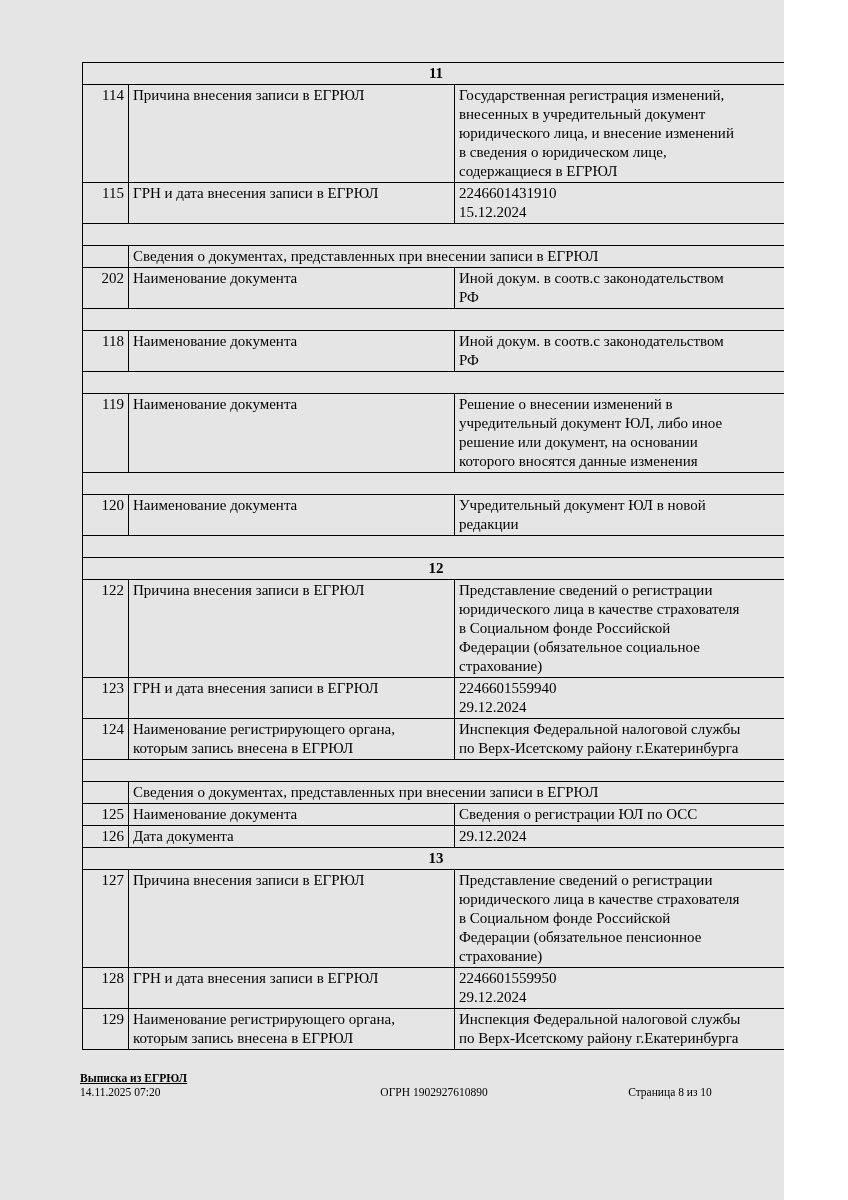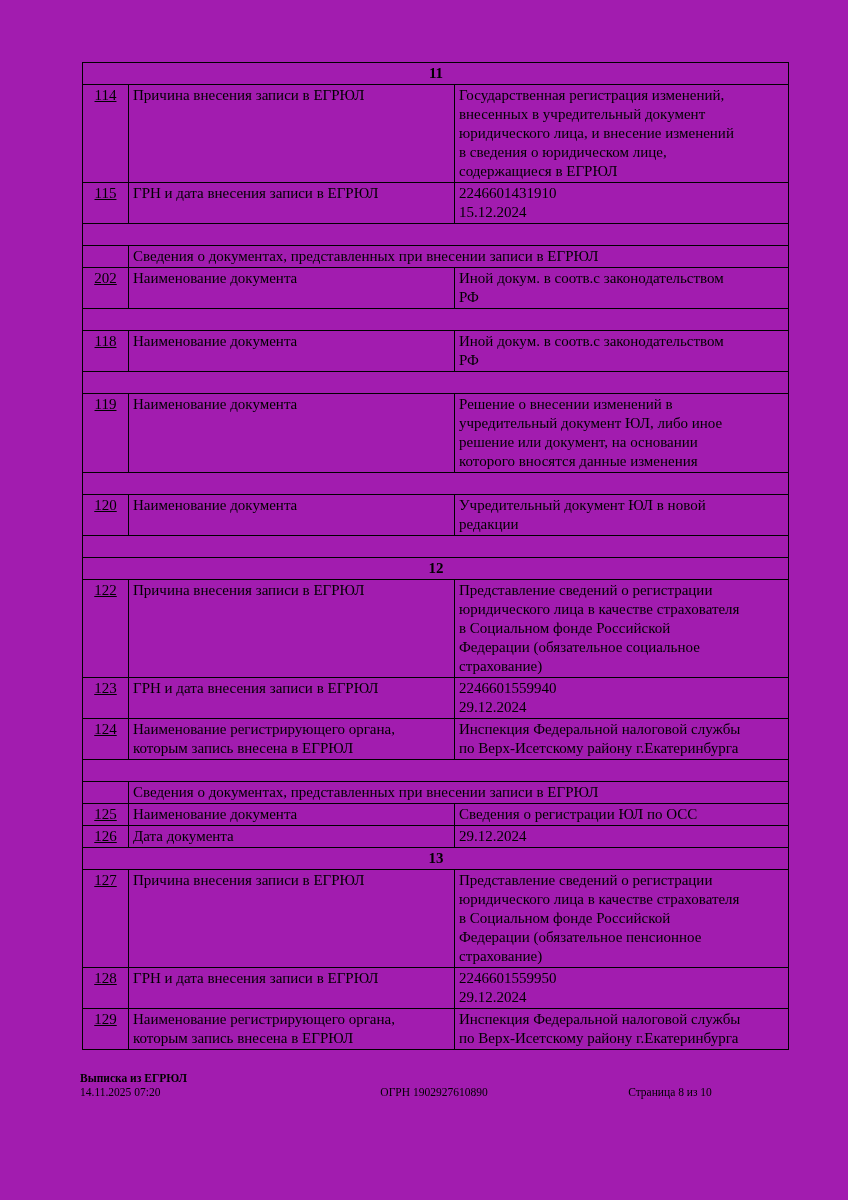--- a/index.html
+++ b/index.html
@@ -4,44 +4,43 @@
 <style>
   html, body {
     margin: 0;
     padding: 0;
     background: #ffffff;
     color: #000000;
     font-family: "Liberation Serif", "DejaVu Serif", serif;
   }
   .page {
     position: relative;
-    width: 848px;
+    width: 784px;
     height: 1200px;
-    background: #a21caf;
+    background: #e5e5e5;
     overflow: hidden;
   }
   table.egrul {
     border-collapse: collapse;
     table-layout: fixed;
     width: 706px;
     margin: 62px 0 0 82px;
   }
   table.egrul td {
     border: 1px solid #000000;
     vertical-align: top;
     padding: 1px 3px 1px 4px;
     font-size: 15px;
     line-height: 19px;
     white-space: pre;
     overflow: hidden;
   }
   table.egrul td.num {
-    text-align: center;
+    text-align: right;
     padding: 1px 4px;
-    text-decoration: underline;
   }
   table.egrul td.section {
     text-align: center;
     font-weight: bold;
     white-space: normal;
   }
   table.egrul td.sub {
     white-space: normal;
   }
   table.egrul tr.spacer td {
@@ -53,21 +52,21 @@
     align-items: flex-end;
     justify-content: space-between;
     width: 708px;
     margin: 21px 0 0 80px;
     font-size: 11.5px;
     line-height: 14px;
   }
   .footer .f-left  { flex: 1; text-align: left; }
   .footer .f-cent  { flex: 1; text-align: center; }
   .footer .f-right { flex: 1; text-align: center; }
-  .footer .bold { font-weight: bold; }
+  .footer .bold { font-weight: bold; text-decoration: underline; }
 </style>
 </head>
 <body>
 
 <div class="page">
 
   <table class="egrul">
     <colgroup>
       <col style="width:46px">
       <col style="width:326px">

